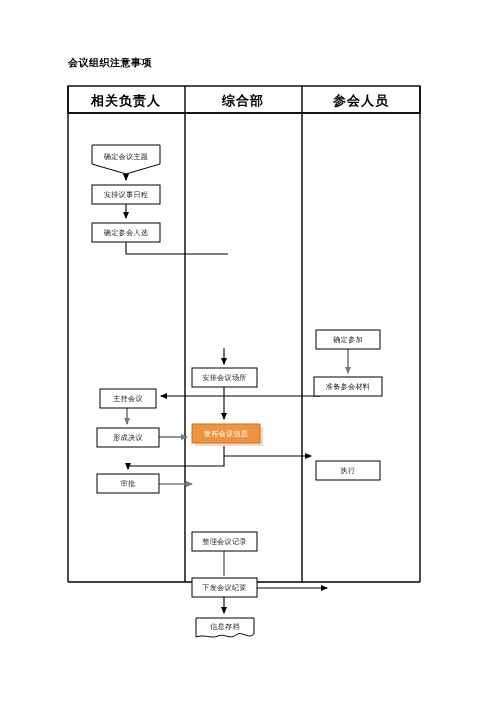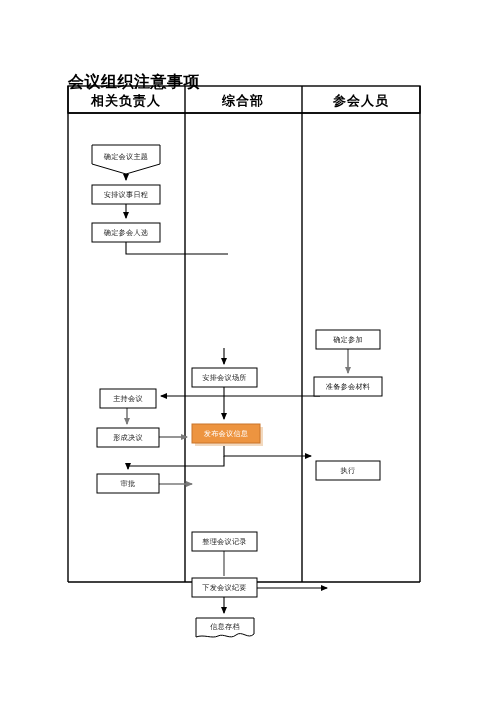--- a/index.html
+++ b/index.html
@@ -16,24 +16,24 @@
   }
   #page {
     position: relative;
     width: 496px;
     height: 702px;
     background: #ffffff;
   }
   #doc-title {
     position: absolute;
     left: 68px;
-    top: 72px;
+    top: 56px;
     font-family: "Liberation Sans", "DejaVu Sans", sans-serif;
     font-weight: bold;
-    font-size: 16px;
+    font-size: 10px;
     letter-spacing: 0.5px;
     color: #000000;
     white-space: nowrap;
   }
   svg#flow {
     position: absolute;
     left: 0;
     top: 0;
     width: 496px;
     height: 702px;

